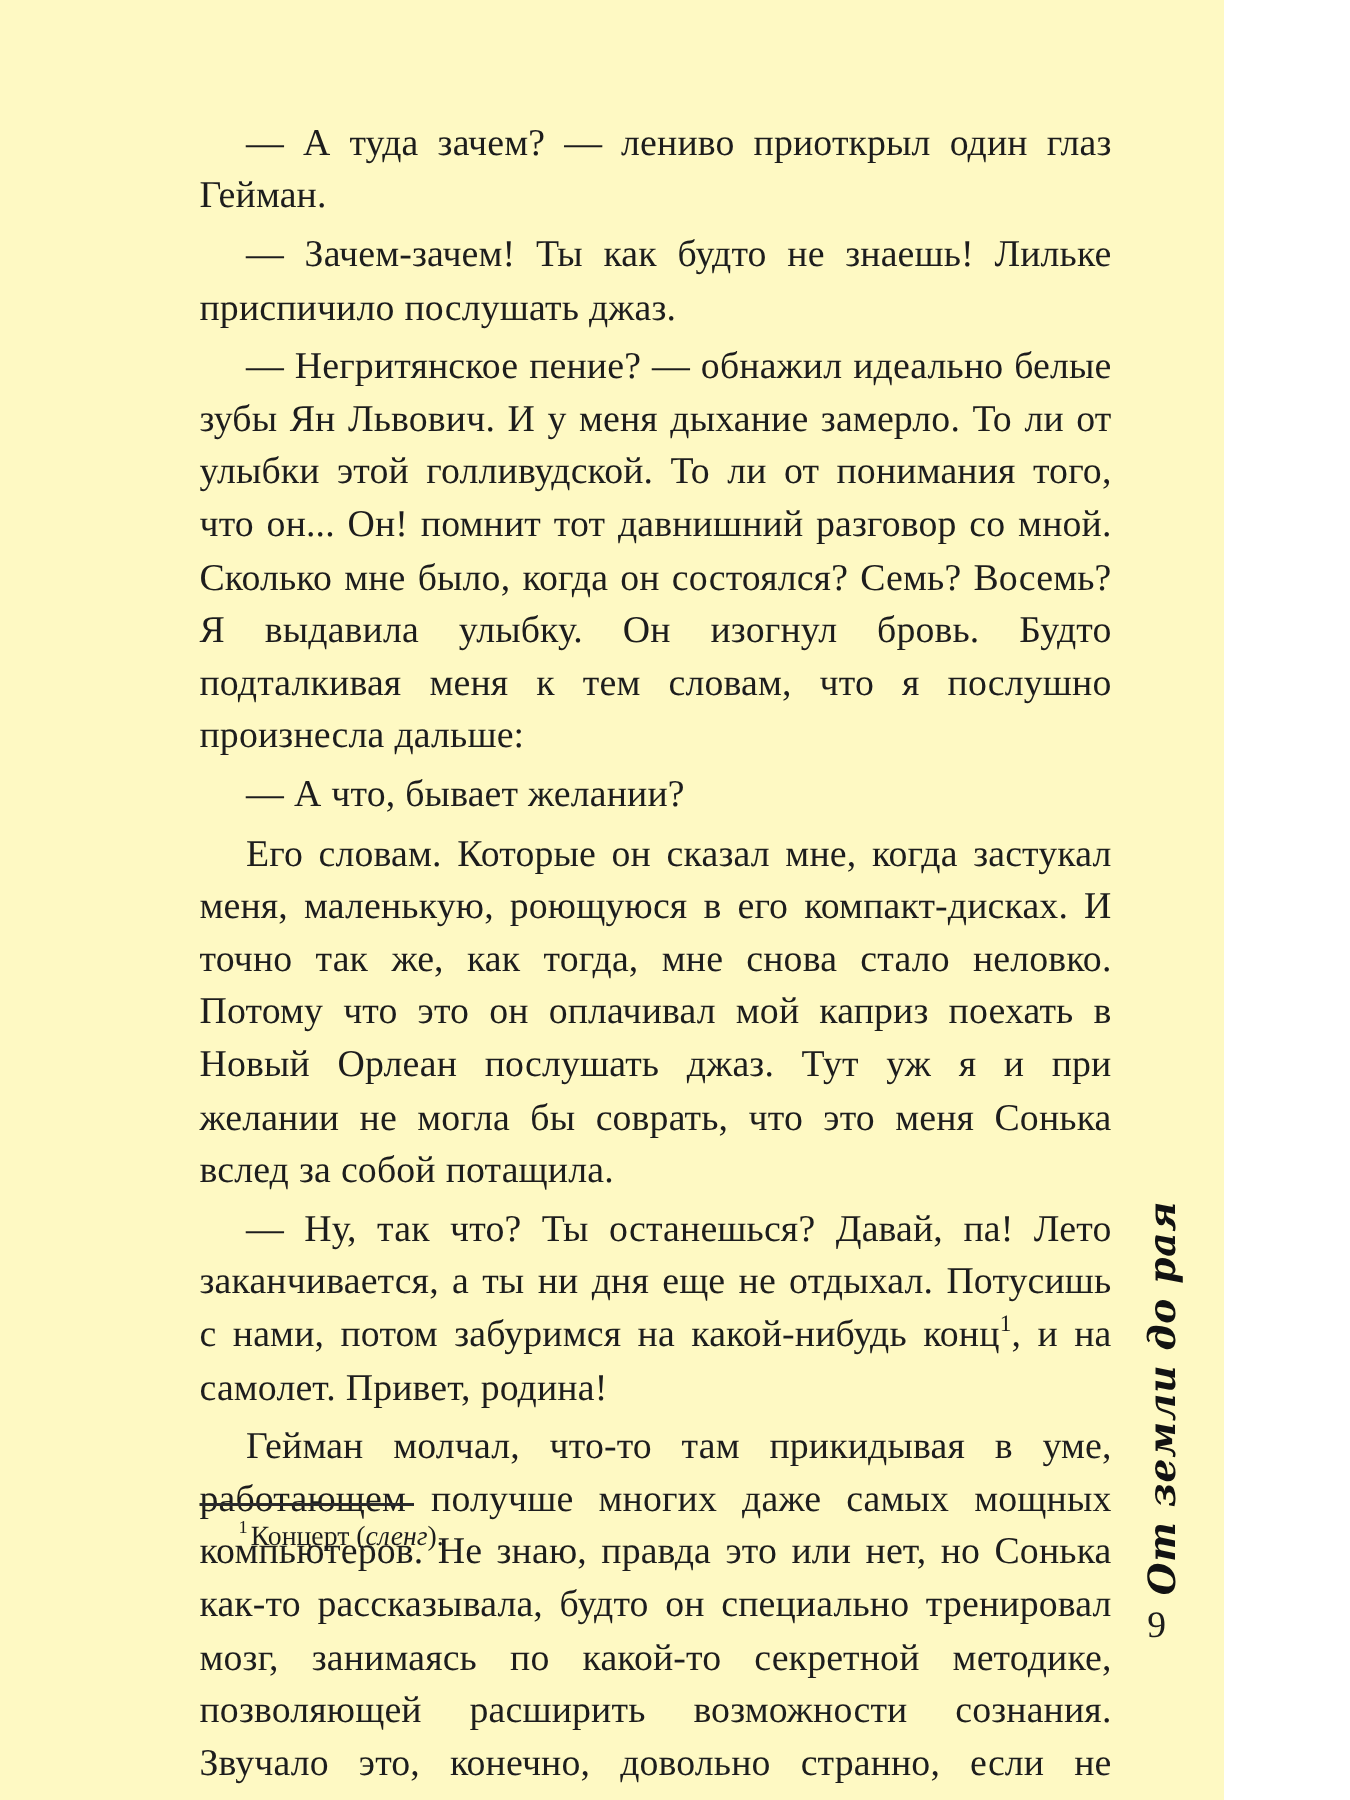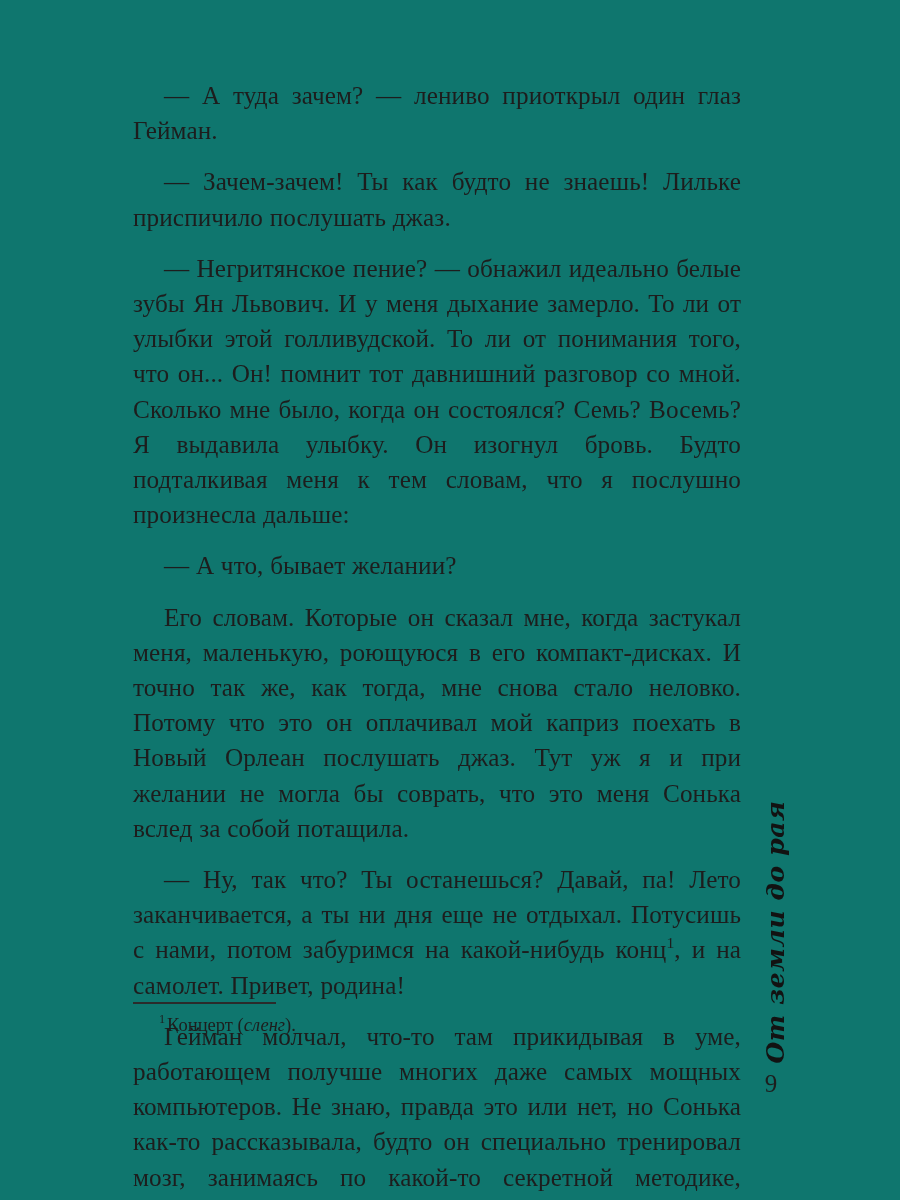--- a/index.html
+++ b/index.html
@@ -4,23 +4,23 @@
 <title>От земли до рая — 9</title>
 <style>
   html, body {
     margin: 0;
     padding: 0;
     background: #ffffff;
   }
 
   .page {
     position: relative;
-    width: 900px;
+    width: 816px;
     height: 1200px;
-    background: #0f766e;
+    background: #fef9c3;
     overflow: hidden;
     font-family: "Liberation Serif", "DejaVu Serif", serif;
     color: #1a1a1a;
     -webkit-font-smoothing: antialiased;
   }
 
   
   .text-column {
     position: absolute;
     left: 133px;
@@ -35,21 +35,21 @@
     text-align: justify;
     text-indent: 31px;
     hyphens: manual;
     word-spacing: 0.01em;
     letter-spacing: 0.1px;
     color: #1d1d1d;
   }
 
   
   .para + .para {
-    margin-top: 16px;
+    margin-top: 4px;
   }
 
   .para sup {
     font-size: 0.62em;
     line-height: 0;
     vertical-align: 0.62em;
   }
 
   
   .footnote-area {

